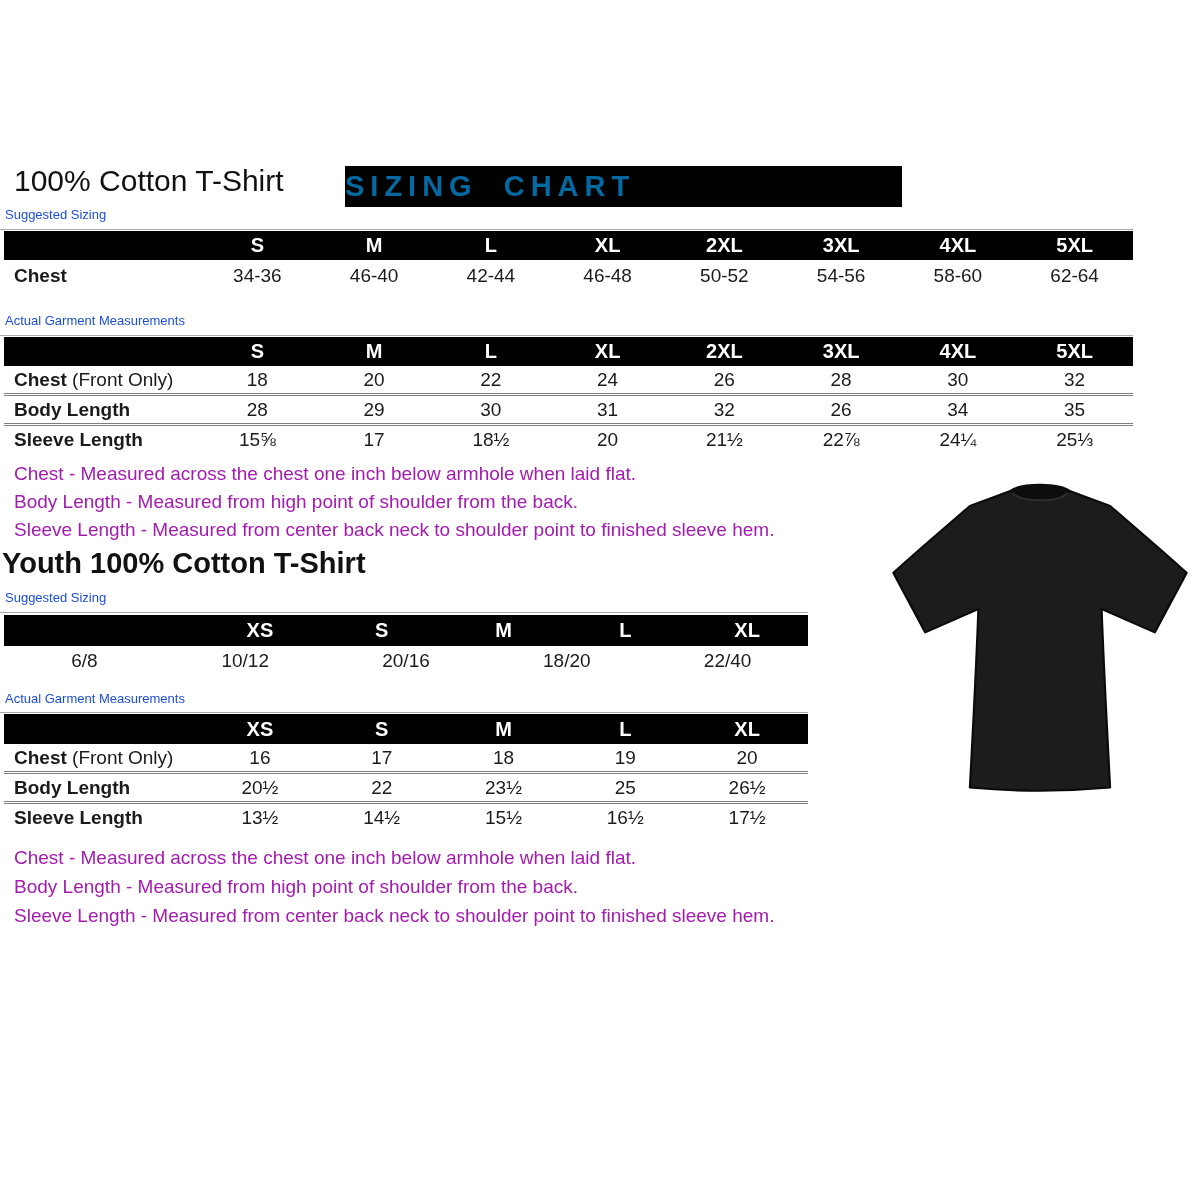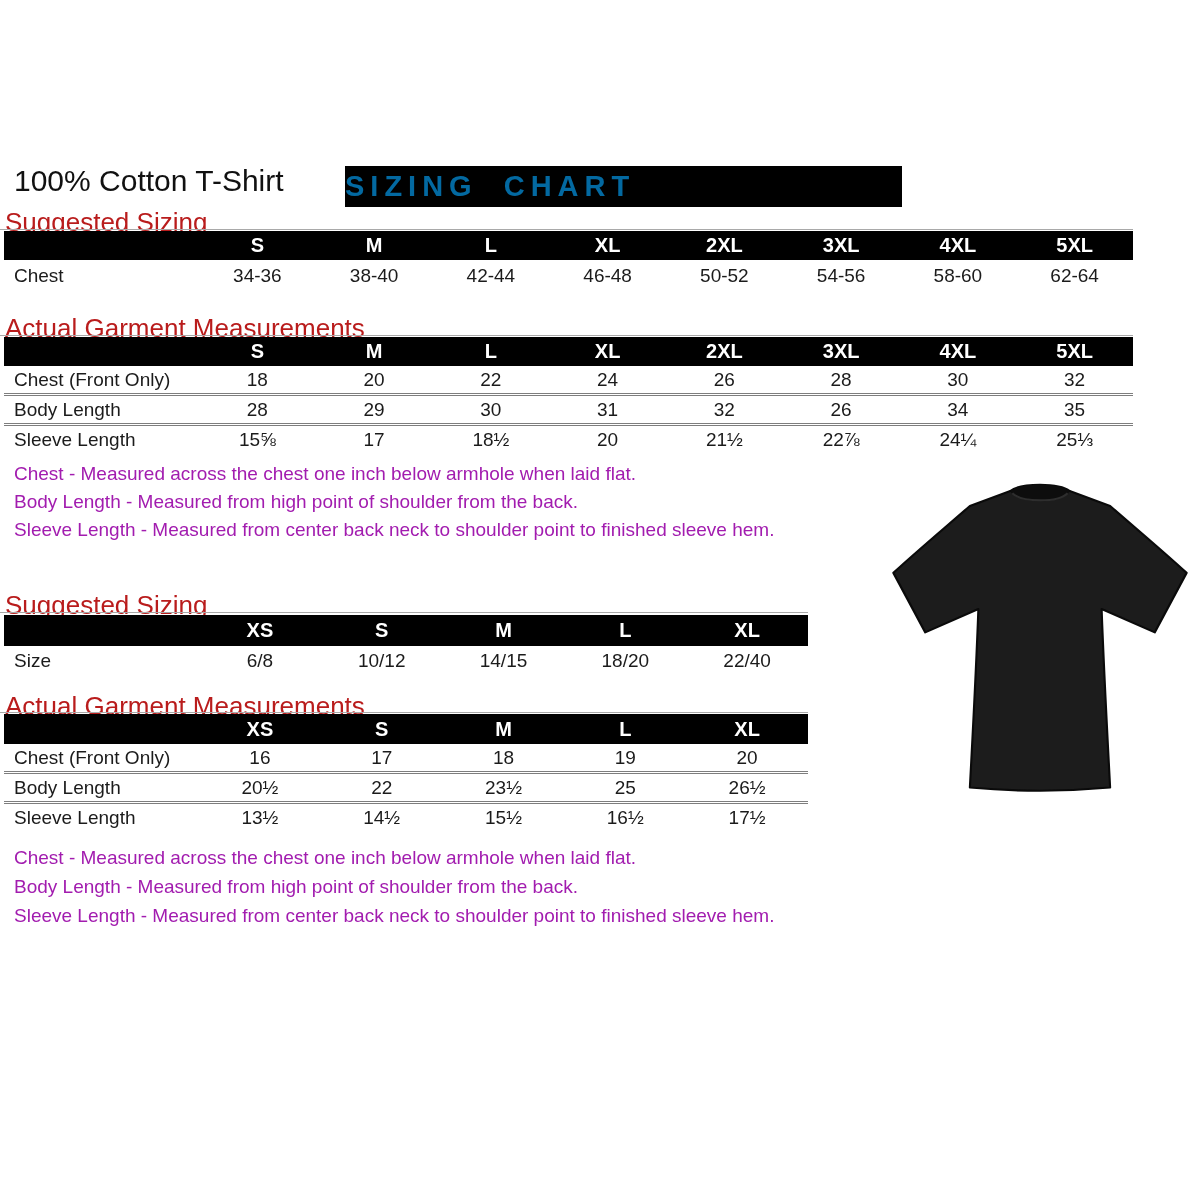--- a/index.html
+++ b/index.html
@@ -6,37 +6,37 @@
   body { background:#fff; font-family:"Liberation Sans", sans-serif; }
   .canvas { position:relative; width:1200px; height:1200px; background:#fff; overflow:hidden; color:#1b1b1b; }
 
   .abs { position:absolute; }
 
   .main-title { left:14px; top:164px; font-size:30px; font-weight:400; color:#111; }
   .banner { left:345px; top:166px; width:557px; height:41px; background:#000;
             color:#0369a1; font-size:29px; font-weight:700; letter-spacing:6px; word-spacing:12px;
             text-align:left; line-height:41px; }
 
-  .section-label { font-size:26px; color:#b91c1c;text-align:right; }
+  .section-label { font-size:13px; color:#1d4ed8;text-align:right; }
   .underline { height:1px; background:#a9a9a9; }
 
   .youth-title { left:2px; top:547px; font-size:29px; font-weight:700; color:#111; }
 
   .notes { font-size:19px; color:#a21caf; }
   .notes div { white-space:nowrap; }
   .notes-adult { left:14px; top:460px; line-height:28px; }
   .notes-youth { left:14px; top:843px; line-height:29px; }
 
   
   .dtable { }
   .thead { display:flex; background:#000; color:#fff; font-weight:700; }
   .trow  { display:flex; color:#1b1b1b; }
   .tcell { flex:1; text-align:center; }
   .tlabel { flex:0 0 195px; text-align:left; padding-left:10px; }
-  .tlabel b { font-weight:400; }
+  .tlabel b { font-weight:700; }
   .tlabel span { font-weight:400; }
   .rowsep { height:3px; border-top:1px solid #7e7e7e; border-bottom:1px solid #7e7e7e; }
 
   #adult-suggested-table { left:4px; top:231px; width:1129px; }
   #adult-suggested-table .thead { height:29px; line-height:29px; font-size:20px; }
   #adult-suggested-table .trow  { height:32px; line-height:32px; font-size:19px; }
 
   #adult-actual-table { left:4px; top:337px; width:1129px; }
   #adult-actual-table .thead { height:29px; line-height:29px; font-size:20px; }
   #adult-actual-table .trow  { height:27px; line-height:27px; font-size:19px; }
@@ -69,21 +69,21 @@
         <div class="tcell">L</div>
         <div class="tcell">XL</div>
         <div class="tcell">2XL</div>
         <div class="tcell">3XL</div>
         <div class="tcell">4XL</div>
         <div class="tcell">5XL</div>
       </div>
       <div class="trow">
         <div class="tcell tlabel"><b>Chest</b><span></span></div>
         <div class="tcell">34-36</div>
-        <div class="tcell">38-40</div>
+        <div class="tcell">46-40</div>
         <div class="tcell">42-44</div>
         <div class="tcell">46-48</div>
         <div class="tcell">50-52</div>
         <div class="tcell">54-56</div>
         <div class="tcell">58-60</div>
         <div class="tcell">62-64</div>
       </div>
     </div>
 
   <div class="abs section-label" style="left:5px; top:313px;">Actual Garment Measurements</div>
@@ -136,37 +136,37 @@
         <div class="tcell">25⅓</div>
       </div>
     </div>
 
   <div class="abs notes notes-adult">
     <div>Chest - Measured across the chest one inch below armhole when laid flat.</div>
     <div>Body Length - Measured from high point of shoulder from the back.</div>
     <div>Sleeve Length - Measured from center back neck to shoulder point to finished sleeve hem.</div>
   </div>
 
+  <div class="abs youth-title">Youth 100% Cotton T-Shirt</div>
 
   <div class="abs section-label" style="left:5px; top:590px;">Suggested Sizing</div>
   <div class="abs underline" style="left:0; top:612px; width:808px;"></div>
   <div class="abs dtable" id="youth-suggested-table">
       <div class="thead">
         <div class="tcell tlabel"></div>
         <div class="tcell">XS</div>
         <div class="tcell">S</div>
         <div class="tcell">M</div>
         <div class="tcell">L</div>
         <div class="tcell">XL</div>
       </div>
       <div class="trow">
-        <div class="tcell tlabel"><b>Size</b><span></span></div>
         <div class="tcell">6/8</div>
         <div class="tcell">10/12</div>
-        <div class="tcell">14/15</div>
+        <div class="tcell">20/16</div>
         <div class="tcell">18/20</div>
         <div class="tcell">22/40</div>
       </div>
     </div>
 
   <div class="abs section-label" style="left:5px; top:691px;">Actual Garment Measurements</div>
   <div class="abs underline" style="left:0; top:712px; width:808px;"></div>
   <div class="abs dtable" id="youth-actual-table">
       <div class="thead">
         <div class="tcell tlabel"></div>

